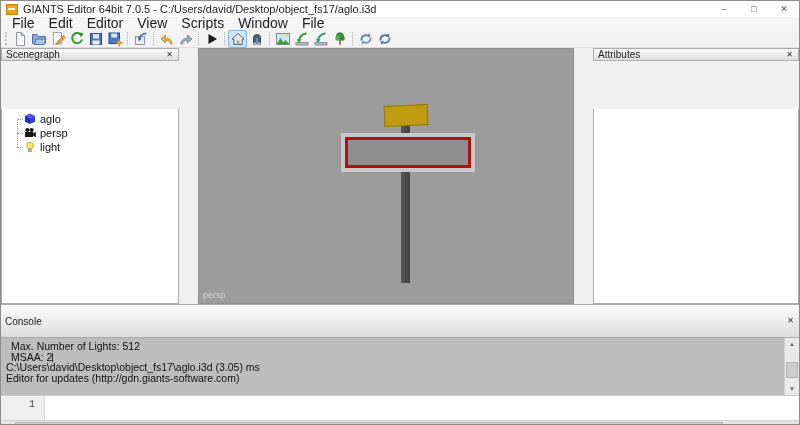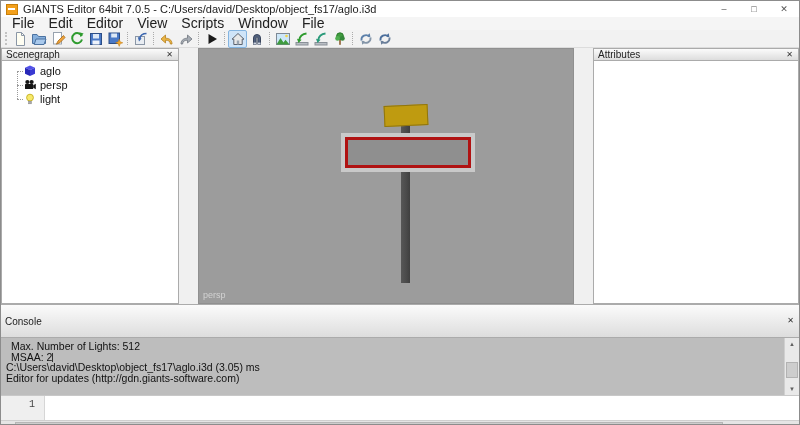--- a/index.html
+++ b/index.html
@@ -25,21 +25,21 @@
   .tb-btn.selected { background:#cfe4f8; border:1px solid #84b4e0; border-radius:2px; }
   .tb-sep { width:1px; height:13px; border-left:1px dotted #ababab; margin:0 3px; }
   .tb-grip { width:1px; height:13px; border-left:2px dotted #c2c2c2; margin:0 3px 0 1px; }
   
   .main { flex:0 0 256px; display:flex; background:#f0f0f0;gap:8px; }
   .panel { display:flex; flex-direction:column; }
   .panel-header { height:13px; background:linear-gradient(#fbfbfb,#dddddd); border:1px solid #ababab;
                   display:flex; align-items:center; font-size:10px; color:#222; padding:0 4px; }
   .panel-header .ph-title { flex:1; }
   .panel-close { font-size:8px; color:#333; line-height:1; padding:0 1px; }
-  .panel-body { flex:1; background:#ffffff; border:1px solid #ababab; border-top:none; overflow:hidden; }
+  .panel-body { flex:1; background:#ffffff; border:1px solid #ababab; border-top:none; overflow:hidden;margin-top:48px; }
   .scenegraph { width:178px; flex:0 0 178px; }
   .attributes { width:206px; flex:0 0 206px; }
   .splitter { width:3px; flex:0 0 3px; background:#f0f0f0; }
   
   .tree { position:relative; padding-top:3px; }
   .tree::before { content:''; position:absolute; left:15px; top:10px; height:28px; border-left:1px dotted #9a9a9a; }
   .tree-row { position:relative; height:14px; display:flex; align-items:center; padding-left:22px; }
   .tree-row::before { content:''; position:absolute; left:15px; top:50%; width:6px; border-top:1px dotted #9a9a9a; }
   .tree-row .node-icon { width:12px; height:12px; margin-right:4px; flex:0 0 12px; }
   .tree-row .node-label { font-size:11px; color:#111; }

